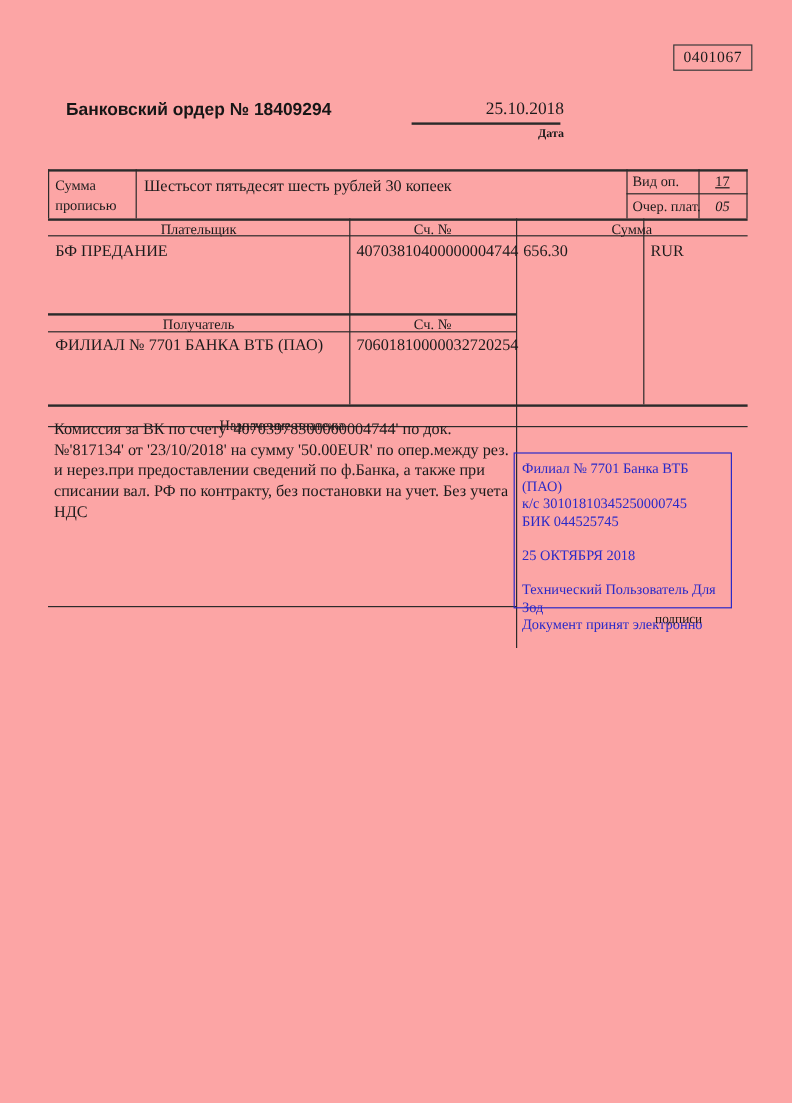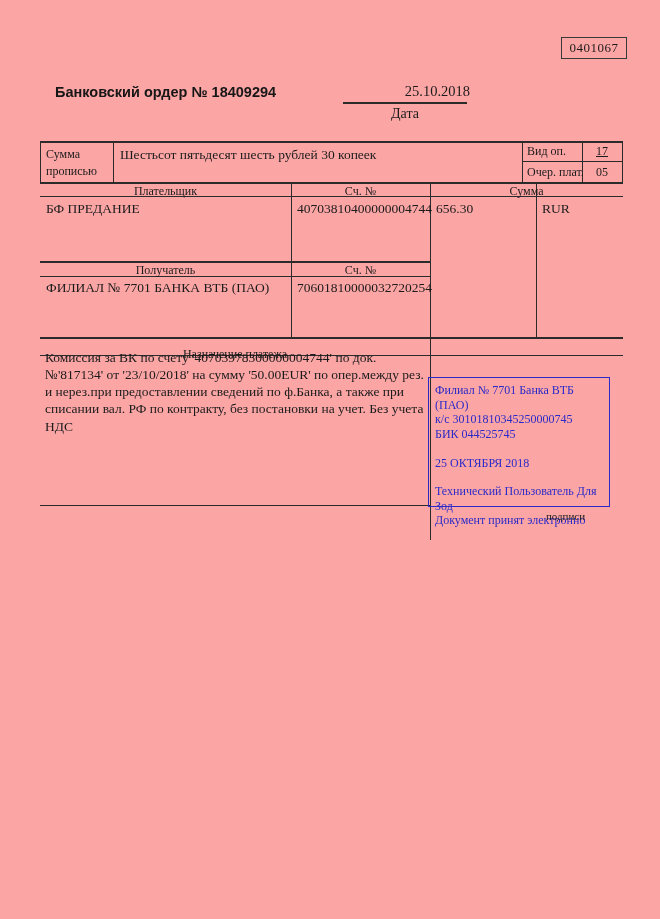--- a/index.html
+++ b/index.html
@@ -13,21 +13,21 @@
     left:561px;top:37px;width:64px;height:20px;border:1.5px solid #3a3a3a;
     display:flex;align-items:center;justify-content:center;
     font-size:13px;letter-spacing:0.5px;
   }
   .doc-title{
     left:55px;top:84px;font-family:"Liberation Sans", sans-serif;
     font-weight:bold;font-size:14.5px;color:#161616;
   }
   .date-value{left:340px;top:83px;width:130px;text-align:right;font-size:14.5px;}
   .date-rule{left:343px;top:102px;width:124px;height:2px;background:#2b2b2b;}
-  .date-caption{left:340px;top:106px;width:130px;text-align:center;font-size:14px;}
+  .date-caption{left:340px;top:106px;width:130px;text-align:right;font-size:10px;font-weight:bold;}
 
   
   .tbl{left:40px;top:141px;width:583px;height:400px;}
   .hline{position:absolute;background:#2b2b2b;height:2px;}
   .hline.thin{height:1.4px;}
   .vline{position:absolute;background:#2b2b2b;width:1.4px;}
   .cell-label{font-size:12px;}
   .cell-text{font-size:13.5px;}
   .ctr{text-align:center;}
 
@@ -74,21 +74,21 @@
     <div class="vline" style="left:581.5px;top:0;height:41px;"></div>
     <div class="vline" style="left:251px;top:41px;height:155px;"></div>
     <div class="vline" style="left:390px;top:41px;height:358px;"></div>
     <div class="vline" style="left:496px;top:41px;height:155px;"></div>
 
     <div class="abs cell-label" style="left:6px;top:5px;width:62px;line-height:1.4;">Сумма прописью</div>
     <div class="abs cell-text" style="left:80px;top:6px;width:395px;">Шестьсот пятьдесят шесть рублей 30 копеек</div>
     <div class="abs cell-label" style="left:487px;top:3px;">Вид оп.</div>
     <div class="abs cell-label ctr" style="left:542px;top:3px;width:40px;text-decoration:underline;">17</div>
     <div class="abs cell-label" style="left:487px;top:24px;">Очер. плат.</div>
-    <div class="abs cell-label ctr" style="left:542px;top:24px;width:40px;">05</div>
+    <div class="abs cell-label ctr" style="left:542px;top:24px;width:40px;font-style:italic;">05</div>
 
     <div class="abs cell-label ctr" style="left:0;top:43px;width:251px;">Плательщик</div>
     <div class="abs cell-label ctr" style="left:251px;top:43px;width:139px;">Сч. №</div>
     <div class="abs cell-label ctr" style="left:390px;top:43px;width:193px;">Сумма</div>
 
     <div class="abs cell-text" style="left:6px;top:60px;">БФ ПРЕДАНИЕ</div>
     <div class="abs cell-text" style="left:257px;top:60px;">40703810400000004744</div>
     <div class="abs cell-text" style="left:396px;top:60px;">656.30</div>
     <div class="abs cell-text" style="left:502px;top:60px;">RUR</div>
 

